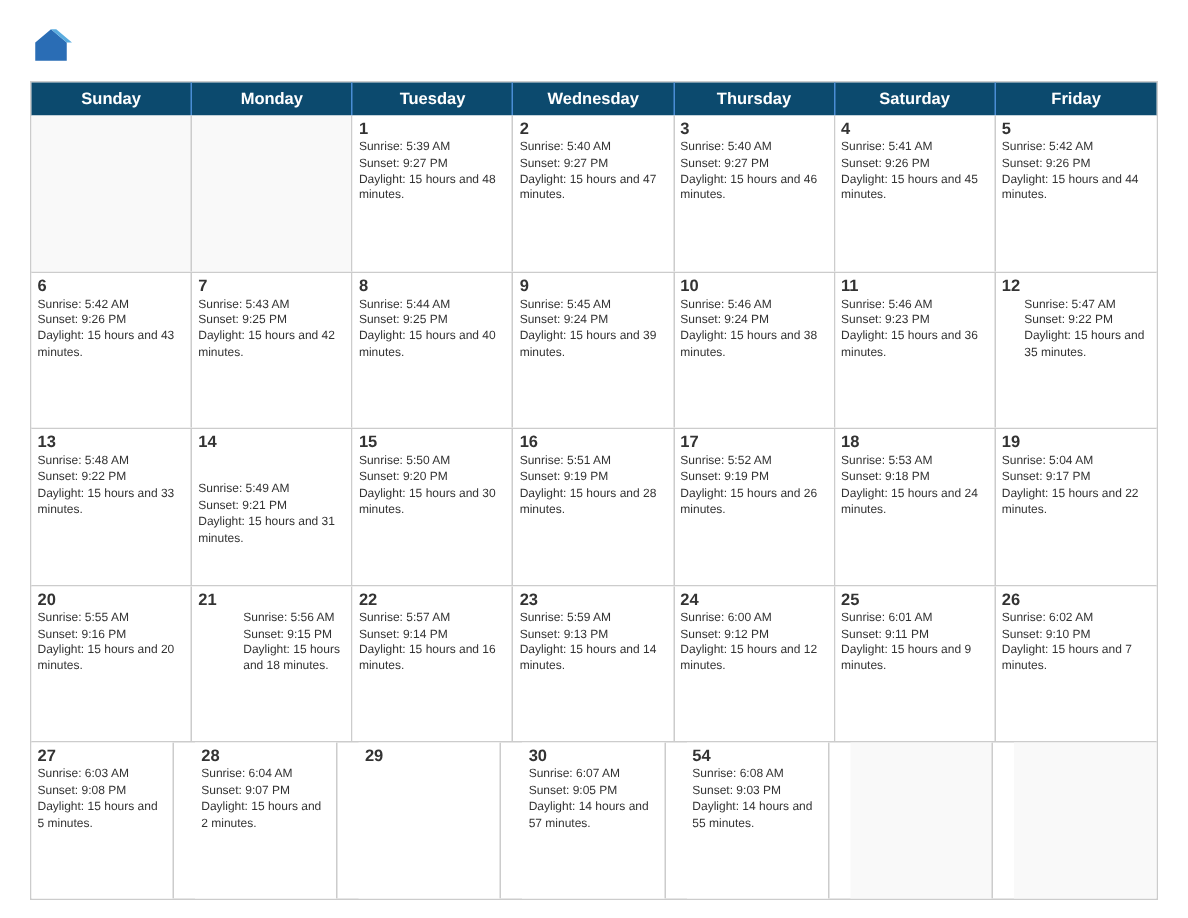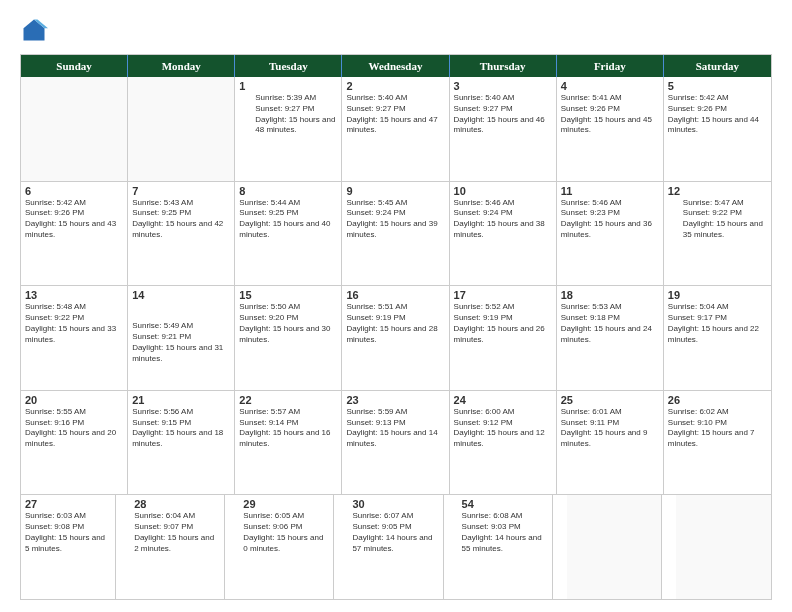--- a/index.html
+++ b/index.html
@@ -62,22 +62,21 @@
     }
     .calendar {
       flex: 1;
       display: flex;
       flex-direction: column;
       border: 1px solid #ccc;
     }
     .cal-header-row {
       display: grid;
       grid-template-columns: repeat(7, 1fr);
-      background: #14532d;
-      font-family: Liberation Serif, serif;
+      background: #0c4a6e;
     }
     .cal-header-cell {
       color: #fff;
       font-size: 11px;
       font-weight: bold;
       padding: 5px 4px;
       text-align: center;
       border-right: 1px solid #4a8dd5;
     }
     .cal-header-cell:last-child { border-right: none; }
@@ -136,30 +135,30 @@
     </div>
   </div>
 
   <div class="calendar">
     <div class="cal-header-row">
         <div class="cal-header-cell">Sunday</div>
         <div class="cal-header-cell">Monday</div>
         <div class="cal-header-cell">Tuesday</div>
         <div class="cal-header-cell">Wednesday</div>
         <div class="cal-header-cell">Thursday</div>
+        <div class="cal-header-cell">Saturday</div>
         <div class="cal-header-cell">Friday</div>
-        <div class="cal-header-cell">Saturday</div>
       </div>
     <div class="cal-body">
         <div class="cal-week">
           <div class="cal-cell empty"></div>
           <div class="cal-cell empty"></div>
           <div class="cal-cell">
             <div class="day-number">1</div>
-            <div class="cell-text" style="white-space: pre-line; margin-left: 16px;">Sunrise: 5:39 AM
+            <div class="cell-text" style="white-space: pre-line;">Sunrise: 5:39 AM
 Sunset: 9:27 PM
 Daylight: 15 hours and 48 minutes.</div>
           </div>
           <div class="cal-cell">
             <div class="day-number">2</div>
             <div class="cell-text" style="white-space: pre-line;">Sunrise: 5:40 AM
 Sunset: 9:27 PM
 Daylight: 15 hours and 47 minutes.</div>
           </div>
           <div class="cal-cell">
@@ -271,21 +270,21 @@
         </div>
         <div class="cal-week">
           <div class="cal-cell">
             <div class="day-number">20</div>
             <div class="cell-text" style="white-space: pre-line;">Sunrise: 5:55 AM
 Sunset: 9:16 PM
 Daylight: 15 hours and 20 minutes.</div>
           </div>
           <div class="cal-cell">
             <div class="day-number">21</div>
-            <div class="cell-text" style="white-space: pre-line;">Sunrise: 5:56 AM
+            <div class="cell-text" style="white-space: pre-line; margin-left: 30px;">Sunrise: 5:56 AM
 Sunset: 9:15 PM
 Daylight: 15 hours and 18 minutes.</div>
           </div>
           <div class="cal-cell">
             <div class="day-number">22</div>
             <div class="cell-text" style="white-space: pre-line;">Sunrise: 5:57 AM
 Sunset: 9:14 PM
 Daylight: 15 hours and 16 minutes.</div>
           </div>
           <div class="cal-cell">
@@ -321,23 +320,20 @@
 Daylight: 15 hours and 5 minutes.</div>
           </div>
           <div class="cal-cell">
             <div class="day-number">28</div>
             <div class="cell-text" style="white-space: pre-line;">Sunrise: 6:04 AM
 Sunset: 9:07 PM
 Daylight: 15 hours and 2 minutes.</div>
           </div>
           <div class="cal-cell">
             <div class="day-number">29</div>
-            <div class="cell-text" style="white-space: pre-line;">Sunrise: 6:05 AM
-Sunset: 9:06 PM
-Daylight: 15 hours and 0 minutes.</div>
           </div>
           <div class="cal-cell">
             <div class="day-number">30</div>
             <div class="cell-text" style="white-space: pre-line;">Sunrise: 6:07 AM
 Sunset: 9:05 PM
 Daylight: 14 hours and 57 minutes.</div>
           </div>
           <div class="cal-cell">
             <div class="day-number">54</div>
             <div class="cell-text" style="white-space: pre-line;">Sunrise: 6:08 AM

